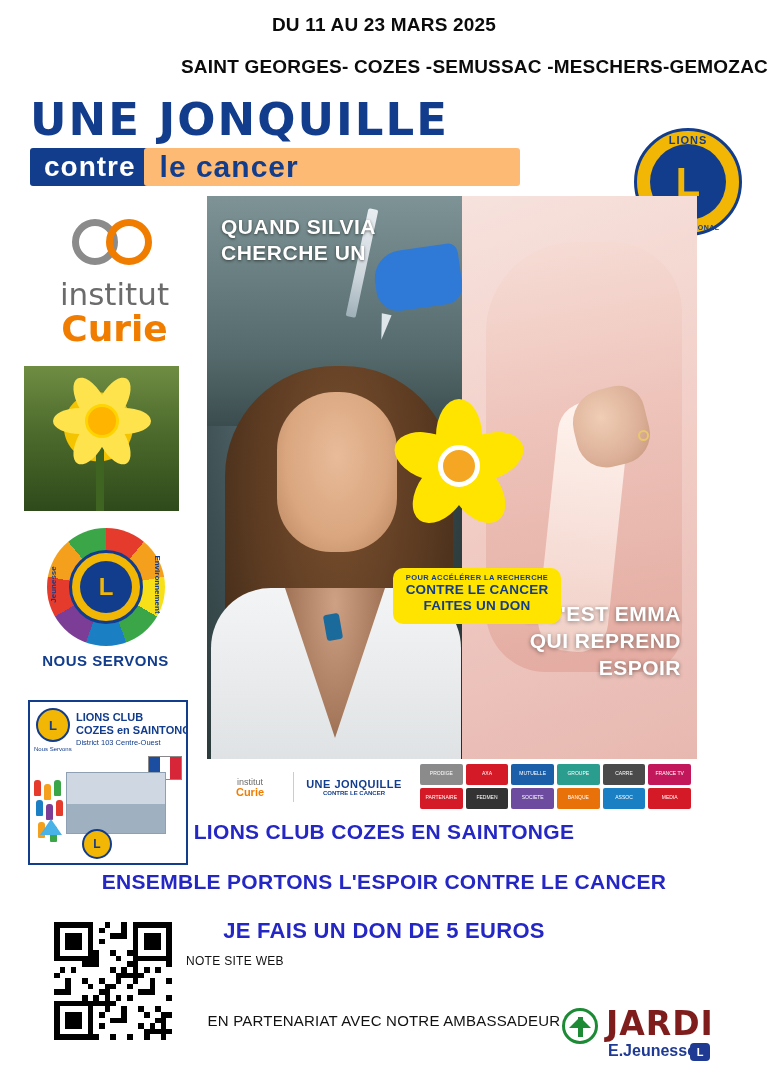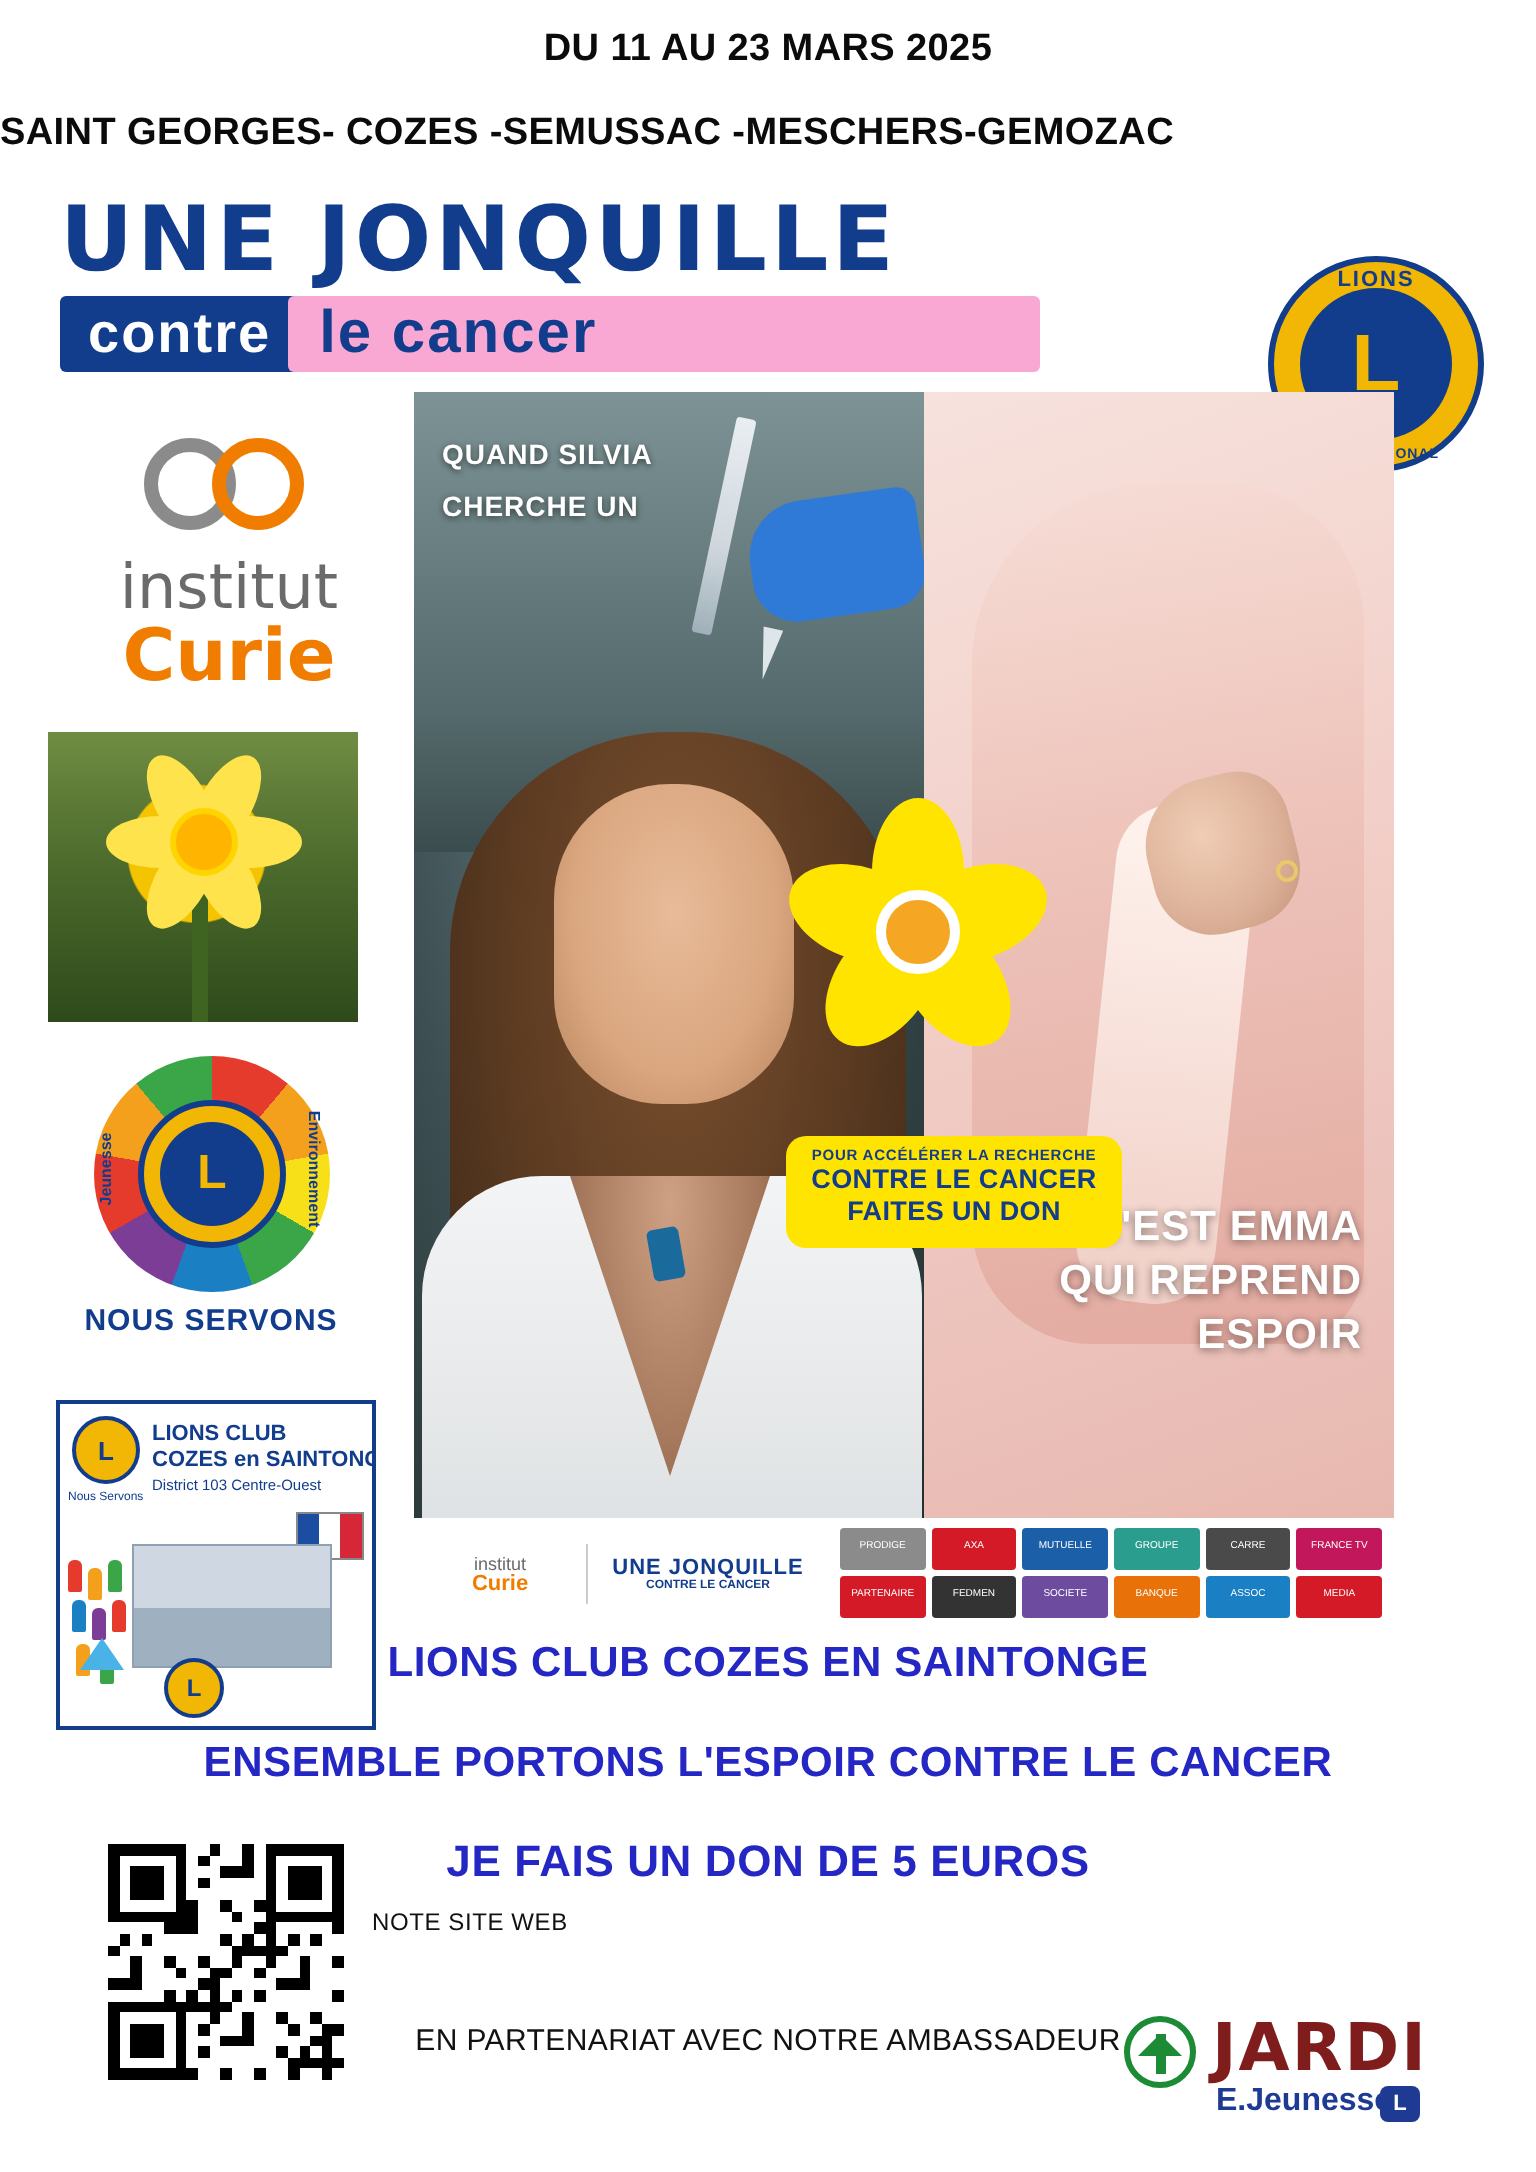--- a/index.html
+++ b/index.html
@@ -31,21 +31,21 @@
     font-weight: bold;
     font-size: 19px;
     color: #0b0b0b;
     letter-spacing: .2px;
   }
   .hdr-towns {
     position: absolute;
     top: 56px;
     left: 0;
     width: 768px;
-    text-align: left;
+    text-align: right;
     font-weight: bold;
     font-size: 19px;
     color: #0b0b0b;
     letter-spacing: .2px;
   }
 
   
   .jonquille-logo {
     position: absolute;
     left: 30px;
@@ -74,21 +74,21 @@
     color: #ffffff;
     font-weight: bold;
     font-size: 28px;
     letter-spacing: 1px;
     padding: 2px 14px 2px 14px;
     display: flex;
     align-items: center;
     border-radius: 3px;
   }
   .jq-cancer {
-    background: #f9a8d4;
+    background: #fdba74;
     color: #123c8c;
     font-weight: bold;
     font-size: 30px;
     letter-spacing: 1px;
     padding: 2px 16px;
     display: flex;
     align-items: center;
     flex: 1;
     border-radius: 3px;
     margin-left: -6px;
@@ -487,21 +487,21 @@
     background: #1b6a9c;
     border-radius: 3px;
     transform: rotate(-10deg);
   }
   .mi-caption-left {
     position: absolute;
     left: 14px;
     top: 18px;
     color: #ffffff;
     font-weight: bold;
-    font-size: 14px;
+    font-size: 21px;
     line-height: 26px;
     text-shadow: 0 1px 3px rgba(0,0,0,.55);
     letter-spacing: .5px;
   }
 
   .mi-right {
     position: absolute;
     left: 255px; top: 0;
     width: 235px; height: 563px;
     background: linear-gradient(160deg,#f7e2dd 0%, #f2cfc8 45%, #e7b8b0 100%);

